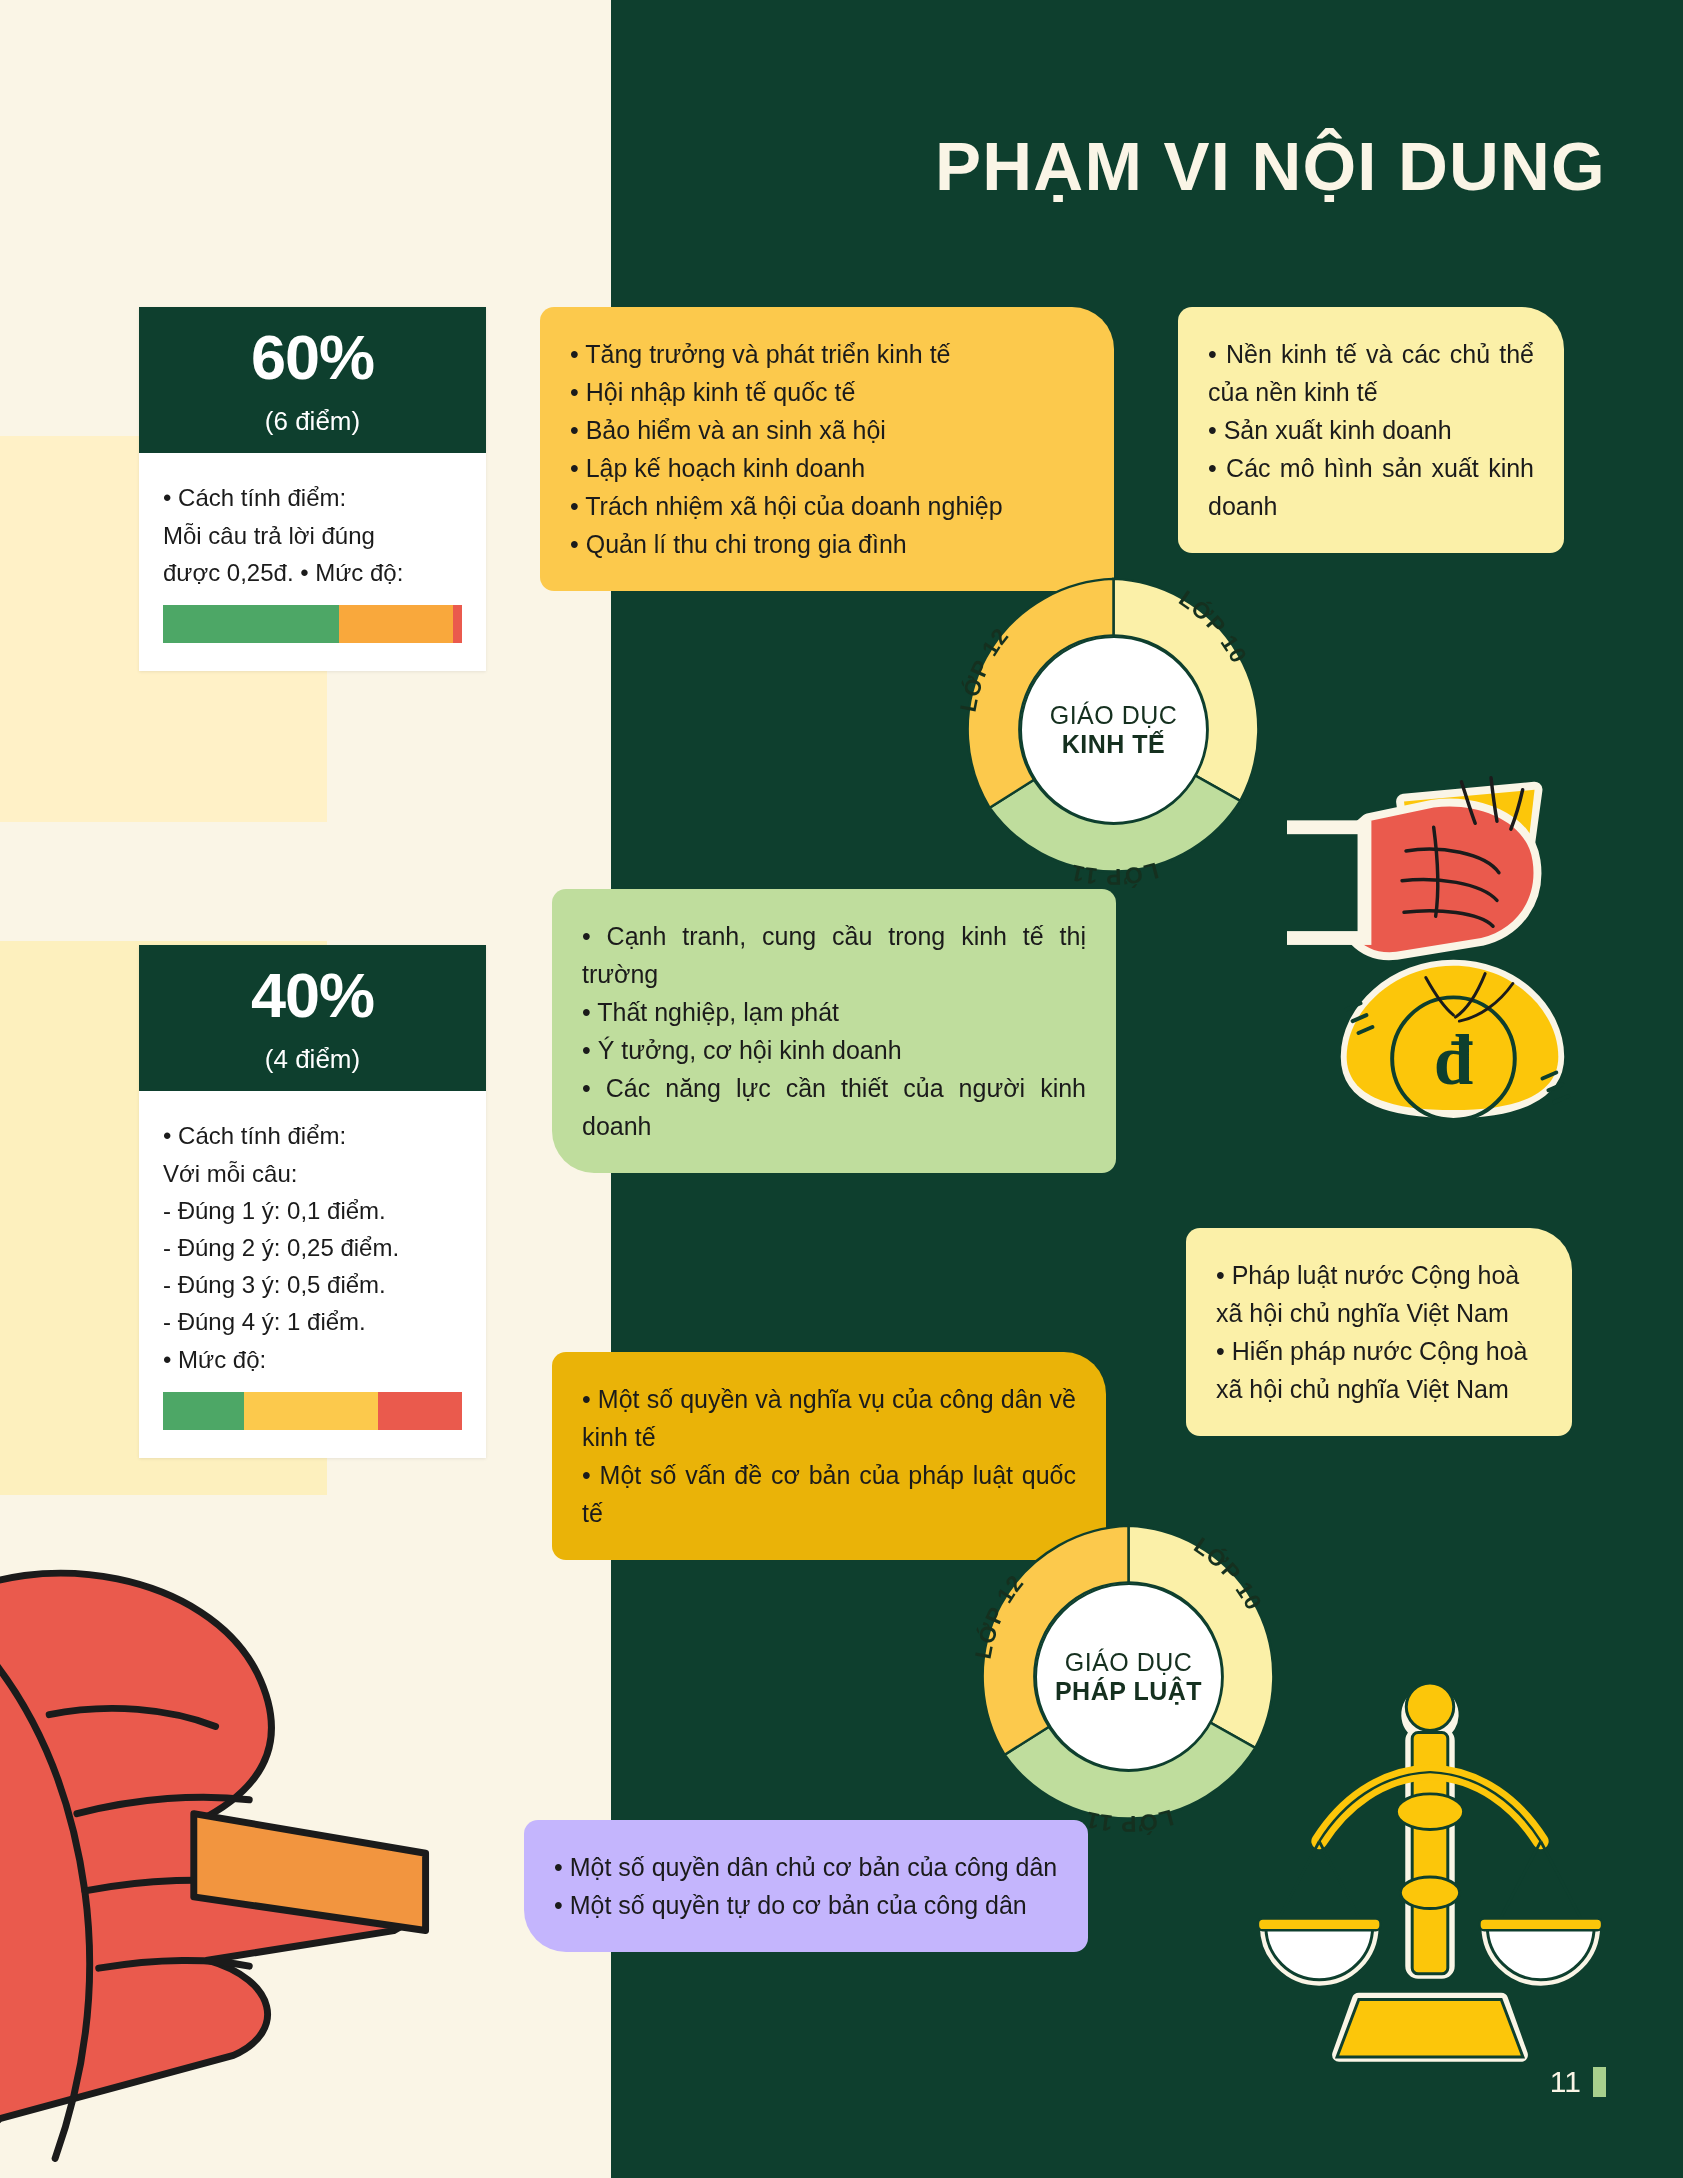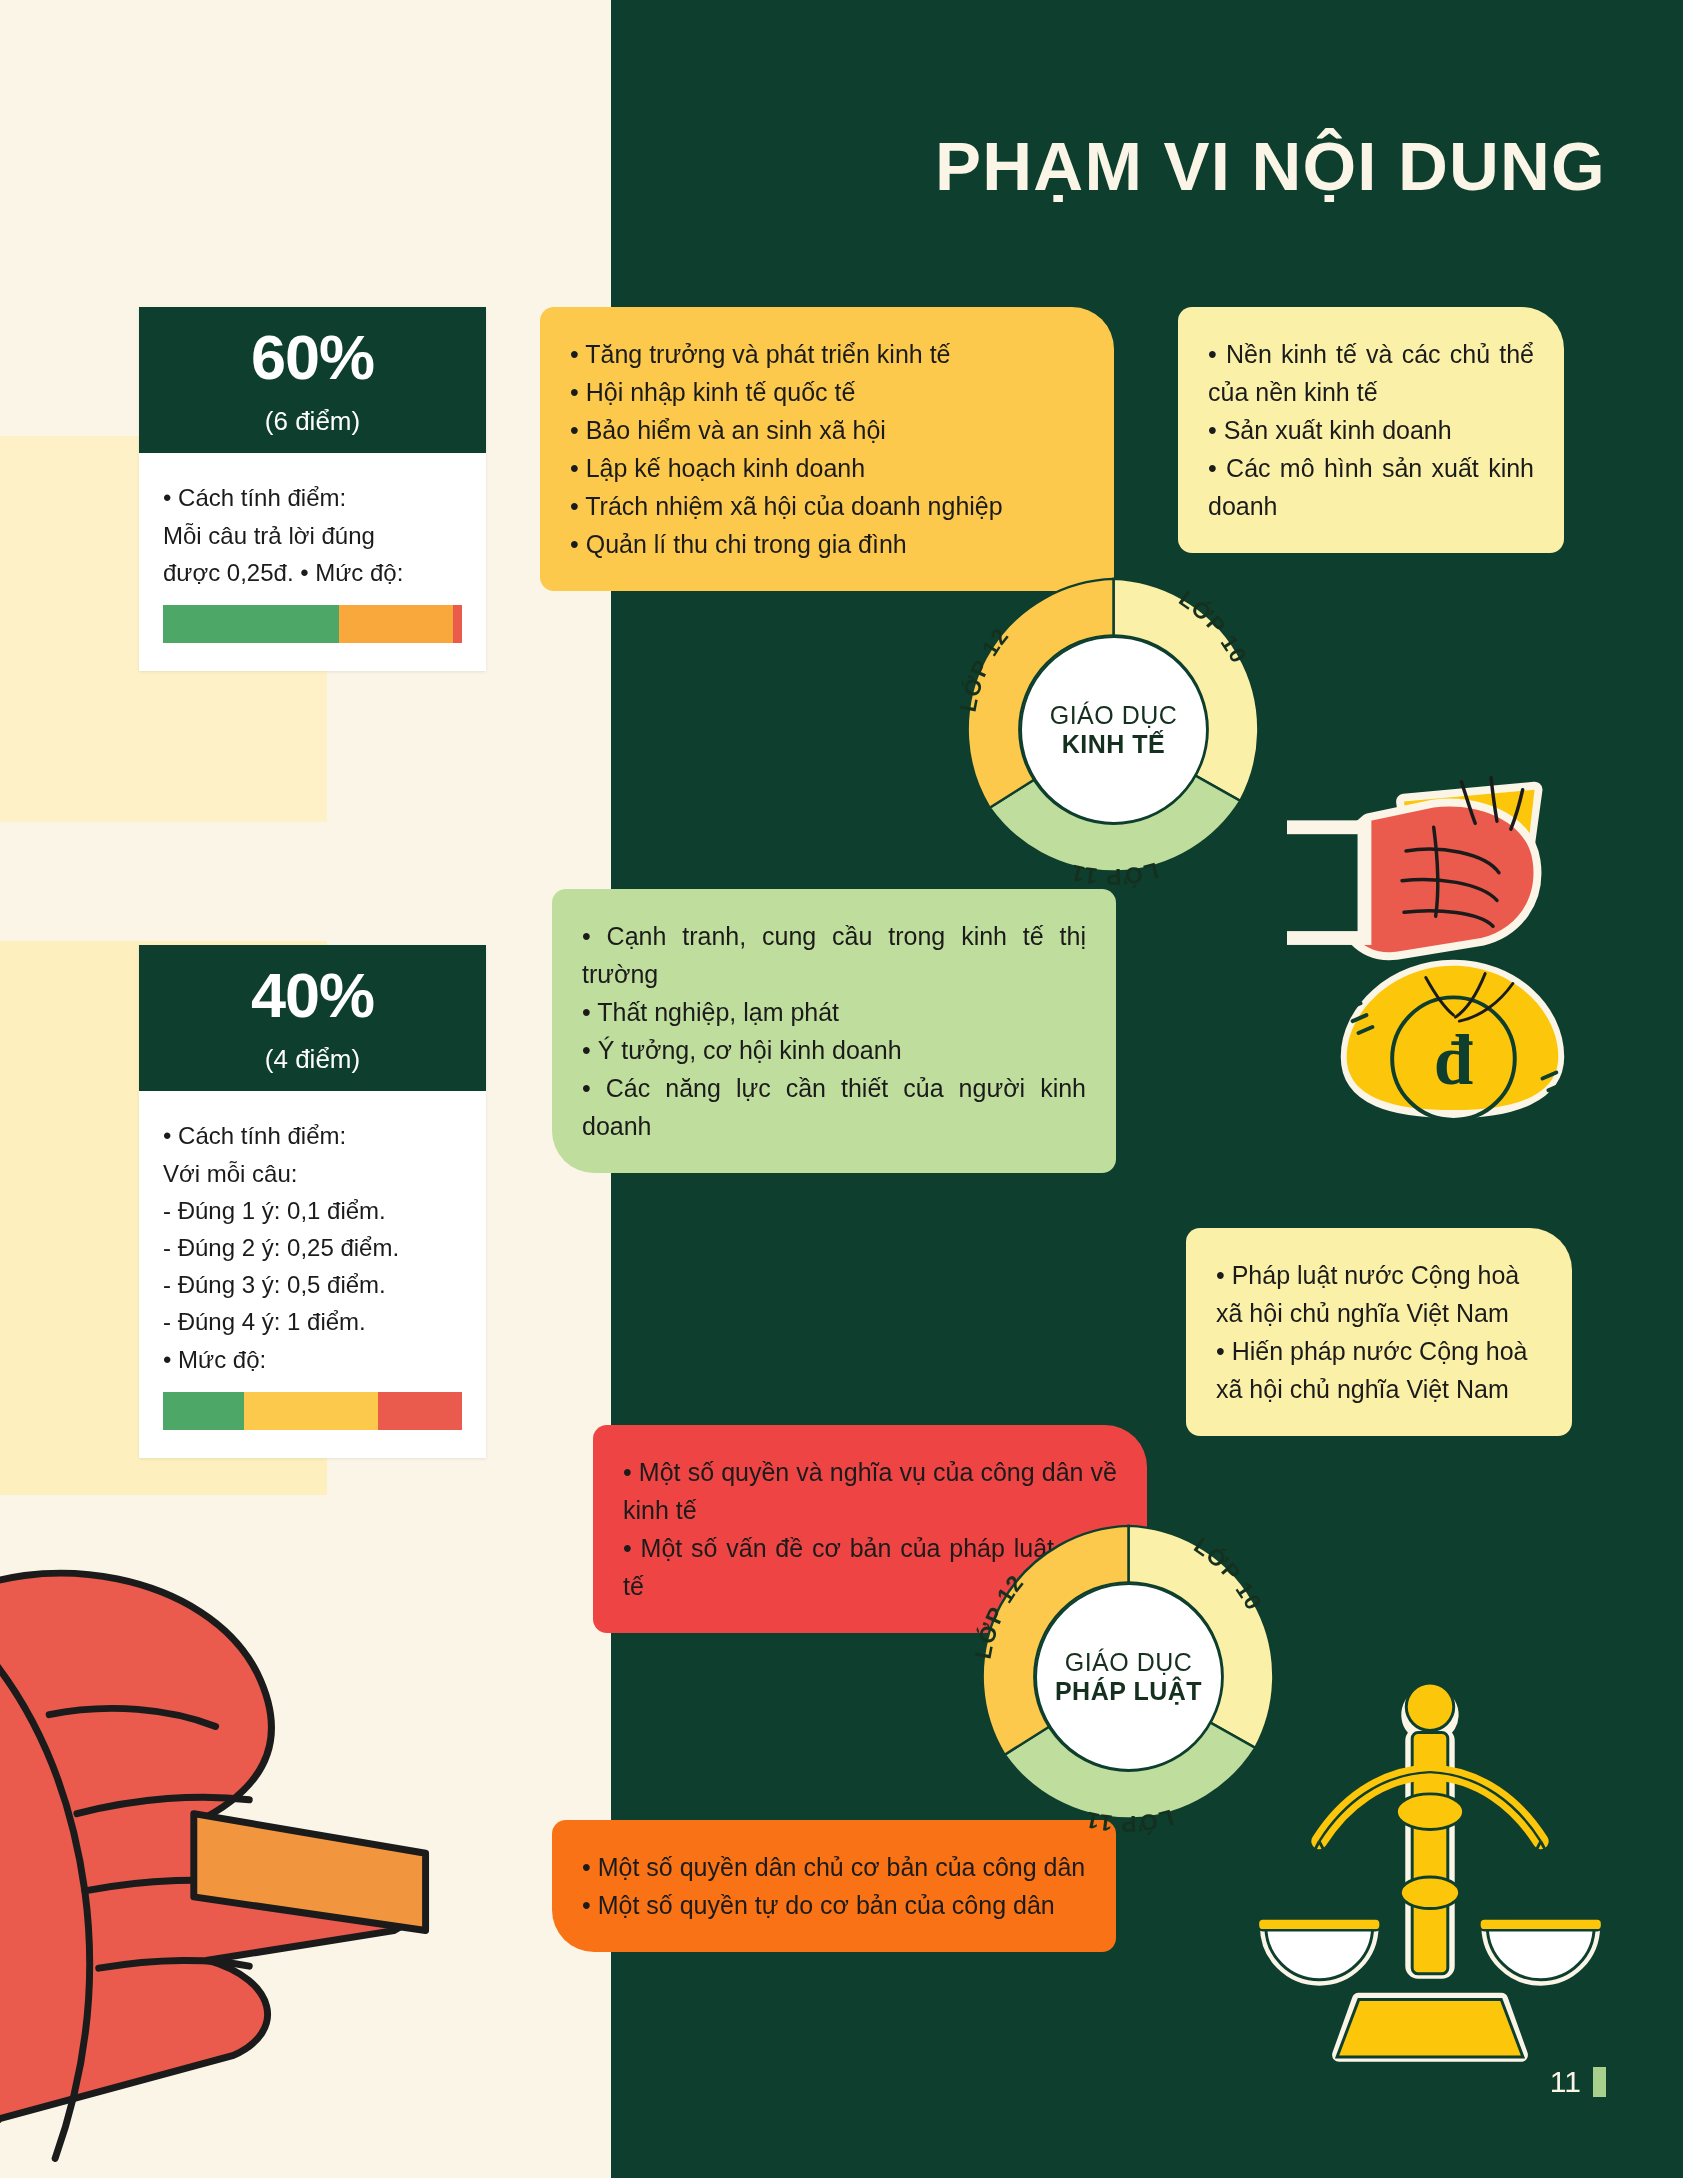--- a/index.html
+++ b/index.html
@@ -47,22 +47,22 @@
     border-radius:14px; padding:28px 30px;
     font-size:25px; line-height:1.52;
   }
   .bubble .li { display:block; }
 
   #b-kt-12 { left:540px;  top:307px;  width:574px; background:#fcc94c; border-radius:14px 42px 14px 14px; }
   #b-kt-10 { left:1178px; top:307px;  width:386px; background:#fbf0a8; border-radius:14px 42px 14px 14px; text-align:justify; }
   #b-kt-11 { left:552px;  top:889px;  width:564px; background:#bfdd9d; border-radius:14px 14px 14px 42px; text-align:justify; }
 
   #b-pl-10 { left:1186px; top:1228px; width:386px; background:#fbf0a8; border-radius:14px 42px 14px 14px; }
-  #b-pl-12 { left:552px;  top:1425px; width:554px; background:#ef4444; border-radius:14px 42px 14px 14px; text-align:justify;margin-left:41px; }
-  #b-pl-11 { left:552px;  top:1820px; width:564px; background:#f97316; border-radius:14px 14px 14px 42px; text-align:justify; }
+  #b-pl-12 { left:552px;  top:1352px; width:554px; background:#eab308; border-radius:14px 42px 14px 14px; text-align:justify; }
+  #b-pl-11 { left:524px;  top:1820px; width:564px; background:#c4b5fd; border-radius:14px 14px 14px 42px; text-align:justify; }
 
   
   .donut { position:absolute; width:327px; height:327px; }
   #donut-kt { left:950px;  top:566px; }
   #donut-pl { left:965px;  top:1513px; }
   .donut svg { display:block; width:327px; height:327px; overflow:visible; }
   .donut .ctr {
     position:absolute; left:50%; top:50%; transform:translate(-50%,-50%);
     width:188px; height:188px; border-radius:50%;
     background:#ffffff; border:2px solid #0e3f2e;

